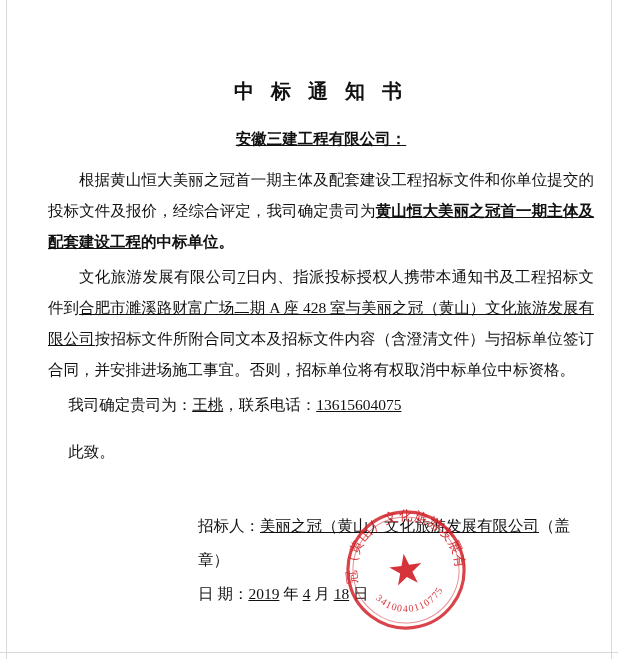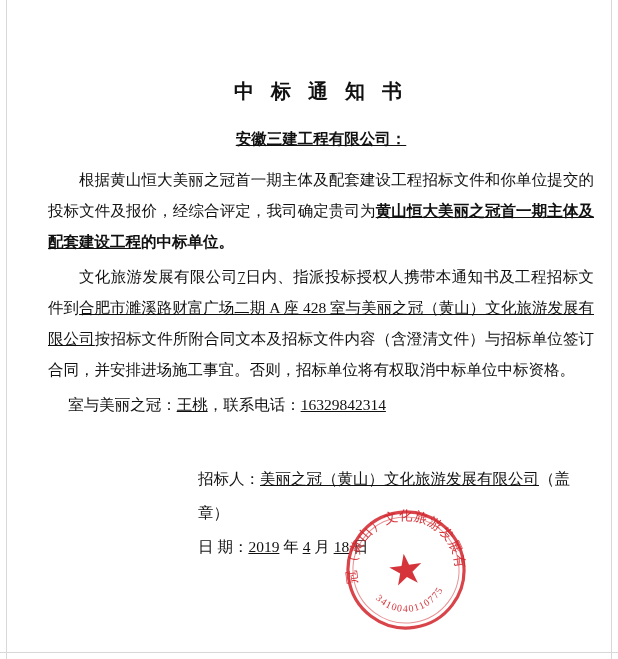--- a/index.html
+++ b/index.html
@@ -121,24 +121,25 @@
 
     <p class="body indent">
       <span>根据黄山恒大美丽之冠首一期主体及配套建设工程招标文件和你单位提交的投标文件及报价，经综合评定，我司确定贵司为</span><span class="bu">黄山恒大美丽之冠首一期主体及配套建设工程</span><span class="b">的中标单位。</span>
     </p>
 
     <p class="body indent">
       <span>文化旅游发展有限公司</span><span class="u nums">7</span><span>日内、指派投标授权人携带本通知书及工程招标文件到</span><span class="u">合肥市濉溪路财富广场二期 A 座 428 室与美丽之冠（黄山）文化旅游发展有限公司</span><span>按招标文件所附合同文本及招标文件内容（含澄清文件）与招标单位签订合同，并安排进场施工事宜。否则，招标单位将有权取消中标单位中标资格。</span>
     </p>
 
     <p class="contact-line">
-      <span>室与美丽之冠：</span><span class="u">王桃</span><span>，联系电话：</span><span class="u nums">16329842314</span>
+      <span>我司确定贵司为：</span><span class="u">王桃</span><span>，联系电话：</span><span class="u nums">13615604075</span>
     </p>
 
 
+    <p class="thus">此致。</p>
 
     <div class="signblock">
       <div class="signrow">
         <span>招标人：</span><span class="u">美丽之冠（黄山）文化旅游发展有限公司</span><span>（盖章）</span>
       </div>
       <div class="signrow">
         <span>日 期：</span><span class="u nums">2019</span>
         <span>年</span>
         <span class="u nums">4</span>
         <span>月</span>

